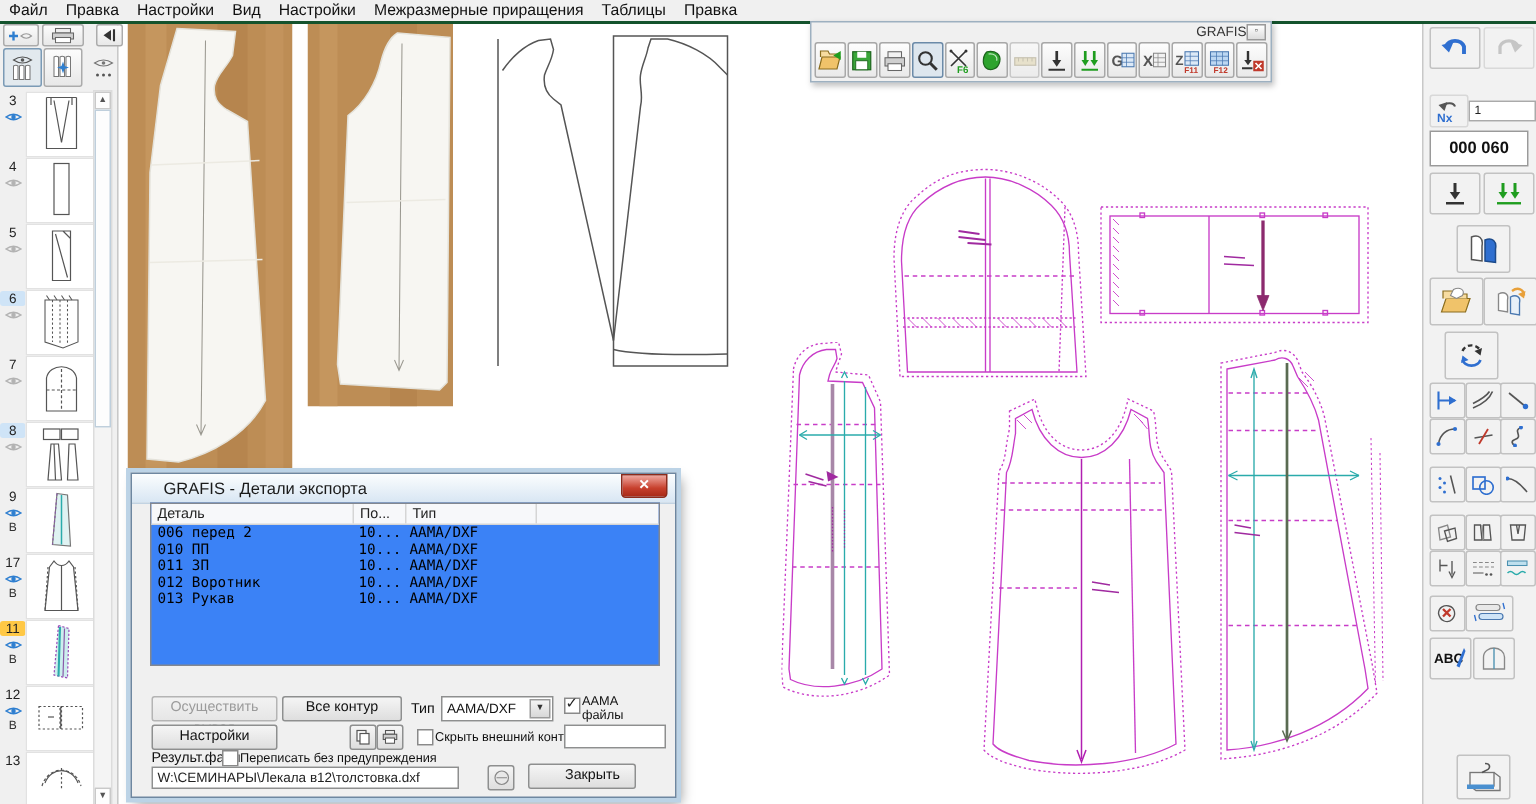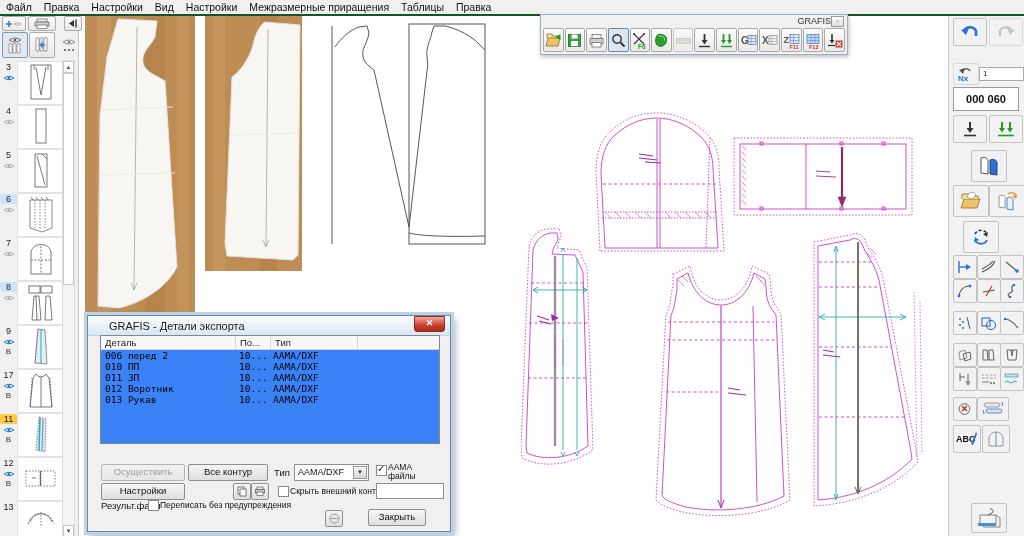--- a/index.html
+++ b/index.html
@@ -877,20 +877,21 @@
       </svg>
   </div>
   <div class="cb" id="cb-hide" style="left:190px;top:170px;"></div>
   <span class="cbtext" style="left:202px;top:171px;">Скрыть внешний контур</span>
   <div class="dinput" style="left:288px;top:167px;width:63px;height:14px;"></div>
 
   <span class="dlabel" style="left:13px;top:184px;">Результ.файл</span>
   <div class="cb" id="cb-overwrite" style="left:60px;top:184px;"></div>
   <span class="cbtext" style="left:72px;top:185px;">Переписать без предупреждения</span>
 
+  <div class="dinput" style="left:13px;top:195px;width:200px;height:13px;">W:\СЕМИНАРЫ\Лекала в12\толстовка.dxf</div>
   <div class="iconbtn" style="left:237px;top:194px;">
     <svg width="11" height="11" viewBox="0 0 11 11">
       <circle cx="5.5" cy="5.5" r="4.5" fill="#e8e8e8" stroke="#888" stroke-width="0.8"></circle>
       <line x1="2" y1="5.5" x2="9" y2="5.5" stroke="#888" stroke-width="0.8"></line>
       </svg>
   </div>
-  <div class="dbtn" style="left:280px;top:193px;width:56px;">Закрыть</div>
+  <div class="dbtn" style="left:264px;top:193px;width:56px;padding-left:14px;">Закрыть</div>
 </div>
 
 </body></html>

